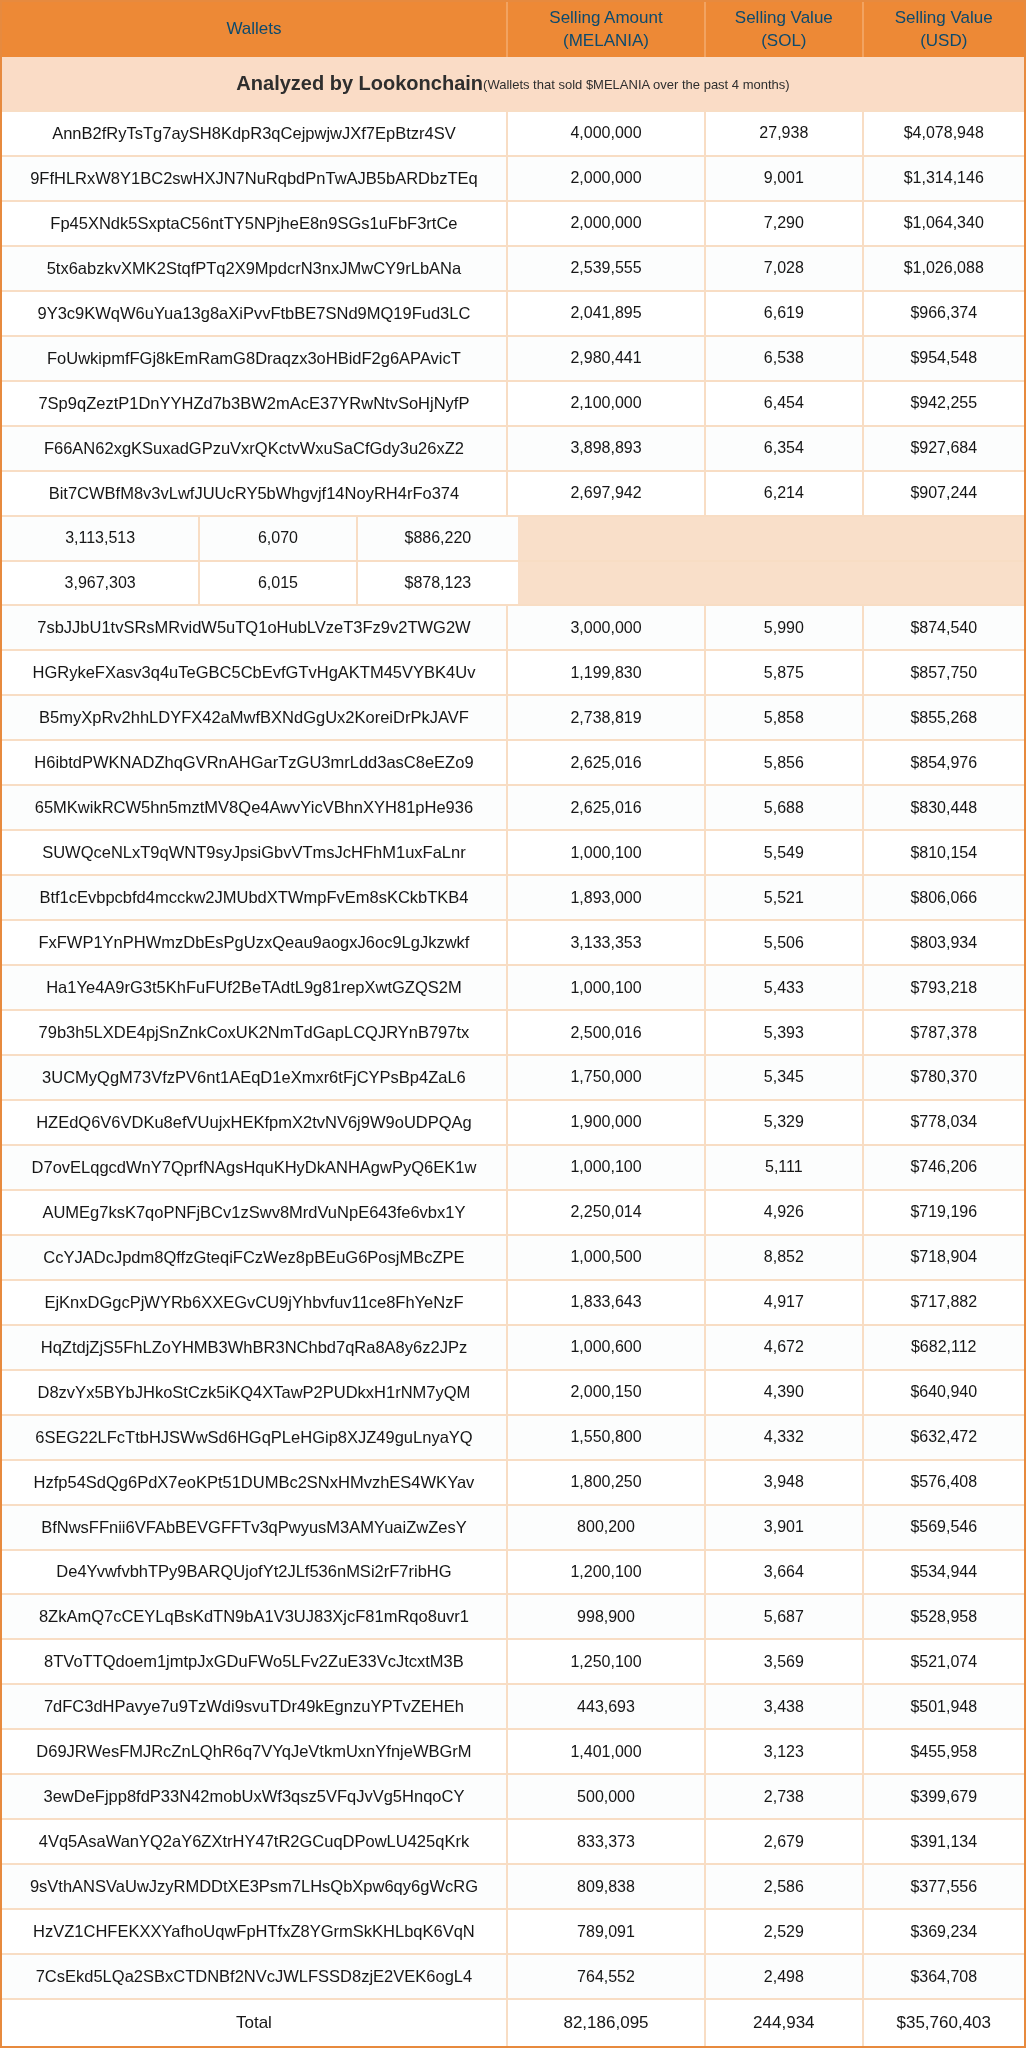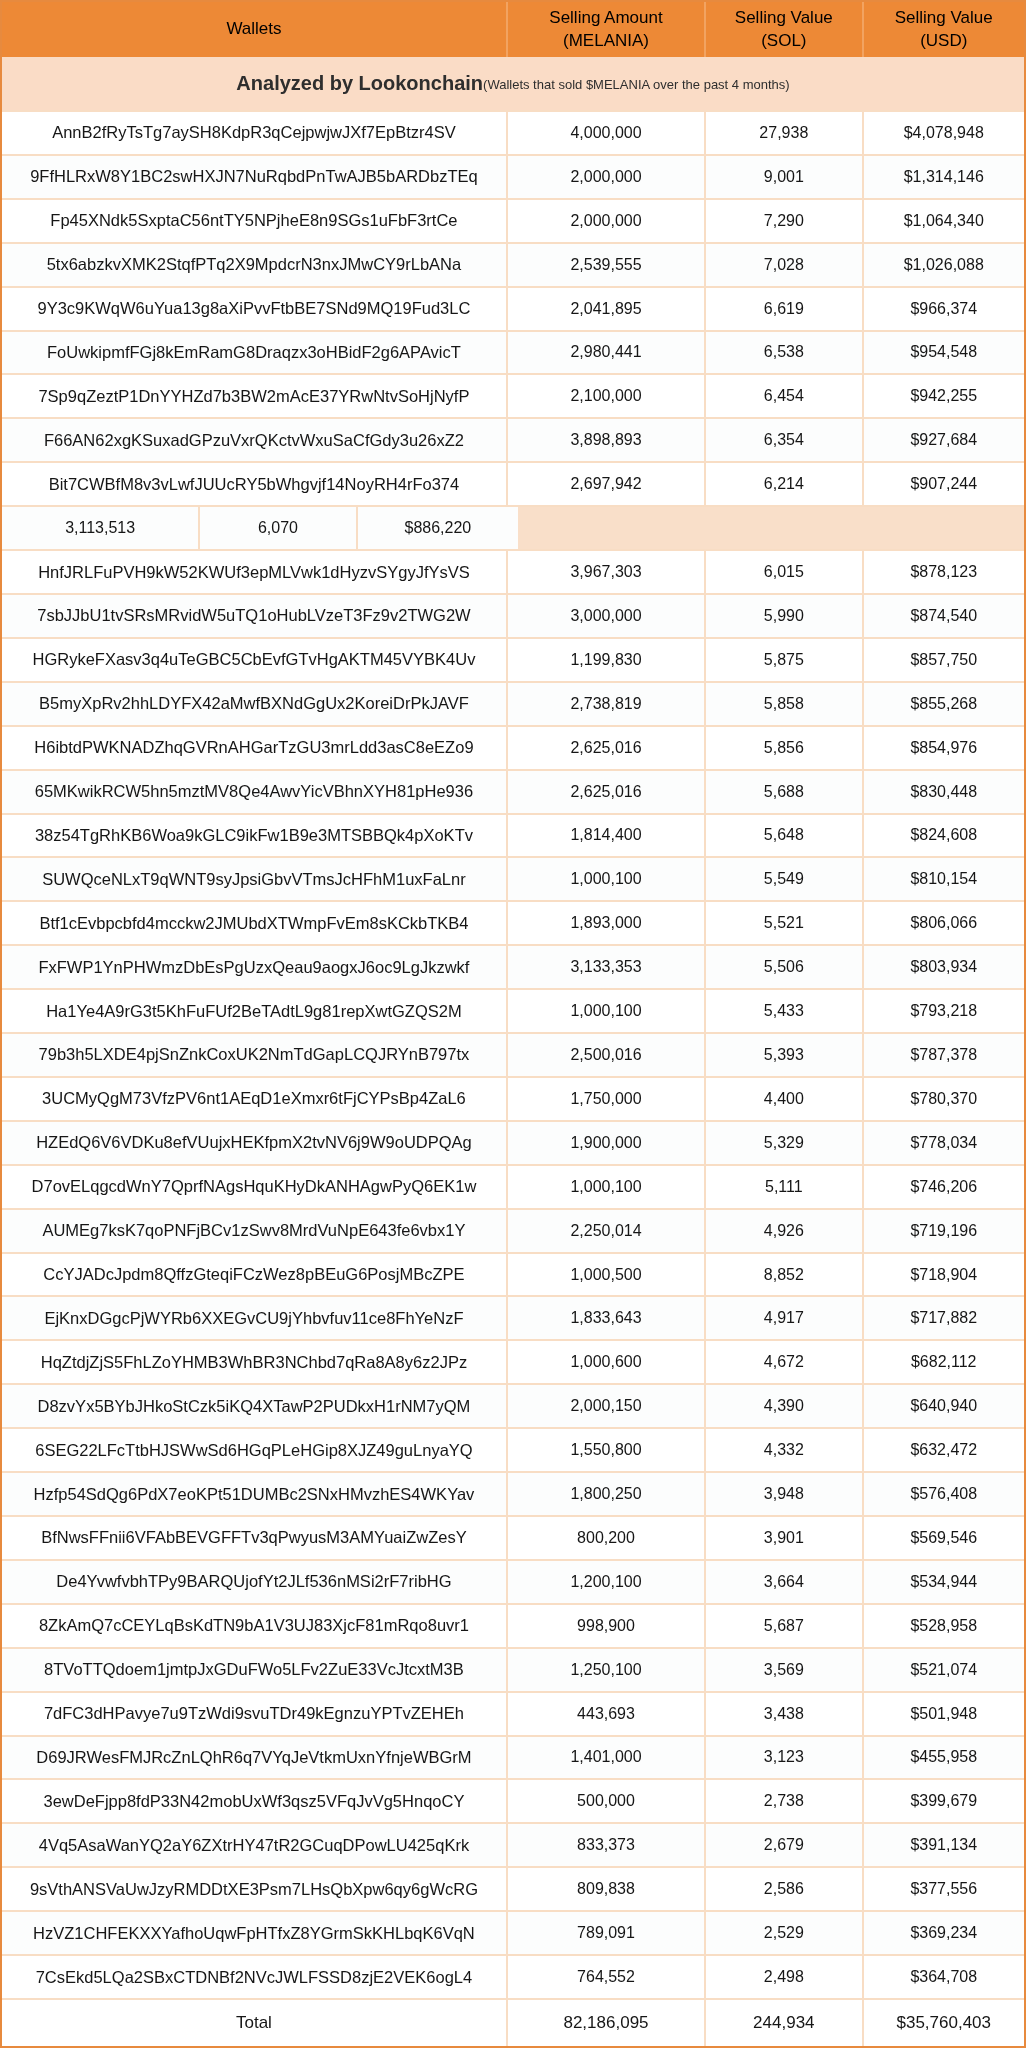--- a/index.html
+++ b/index.html
@@ -16,21 +16,21 @@
   .col-w { width:49.5%; }
   .col-a { width:19.4%; }
   .col-s { width:15.4%; }
   .col-u { width:15.7%; box-sizing:border-box; }
 
   
   .header {
     flex:0 0 55px;
     display:flex;
     background:#ED8936;
-    color:#000000;
+    color:#0c4a6e;
   }
   .hcell {
     box-sizing:border-box;
     display:flex; flex-direction:column;
     justify-content:center; align-items:center;
     font-size:17px; line-height:1.35;
     border-right:2px solid #F2A361;
   }
   .hcell:last-child { border-right:none; }
 
@@ -151,21 +151,20 @@
         <div class="cell col-a">2,697,942</div>
         <div class="cell col-s">6,214</div>
         <div class="cell col-u">$907,244</div>
       </div>
       <div class="row">
         <div class="cell col-a">3,113,513</div>
         <div class="cell col-s">6,070</div>
         <div class="cell col-u">$886,220</div>
       </div>
       <div class="row">
-        <div class="cell col-w wallet-cell">HnfJRLFuPVH9kW52KWUf3epMLVwk1dHyzvSYgyJfYsVS</div>
         <div class="cell col-a">3,967,303</div>
         <div class="cell col-s">6,015</div>
         <div class="cell col-u">$878,123</div>
       </div>
       <div class="row">
         <div class="cell col-w wallet-cell">7sbJJbU1tvSRsMRvidW5uTQ1oHubLVzeT3Fz9v2TWG2W</div>
         <div class="cell col-a">3,000,000</div>
         <div class="cell col-s">5,990</div>
         <div class="cell col-u">$874,540</div>
       </div>
@@ -187,26 +186,20 @@
         <div class="cell col-s">5,856</div>
         <div class="cell col-u">$854,976</div>
       </div>
       <div class="row">
         <div class="cell col-w wallet-cell">65MKwikRCW5hn5mztMV8Qe4AwvYicVBhnXYH81pHe936</div>
         <div class="cell col-a">2,625,016</div>
         <div class="cell col-s">5,688</div>
         <div class="cell col-u">$830,448</div>
       </div>
       <div class="row">
-        <div class="cell col-w wallet-cell">38z54TgRhKB6Woa9kGLC9ikFw1B9e3MTSBBQk4pXoKTv</div>
-        <div class="cell col-a">1,814,400</div>
-        <div class="cell col-s">5,648</div>
-        <div class="cell col-u">$824,608</div>
-      </div>
-      <div class="row">
         <div class="cell col-w wallet-cell">SUWQceNLxT9qWNT9syJpsiGbvVTmsJcHFhM1uxFaLnr</div>
         <div class="cell col-a">1,000,100</div>
         <div class="cell col-s">5,549</div>
         <div class="cell col-u">$810,154</div>
       </div>
       <div class="row">
         <div class="cell col-w wallet-cell">Btf1cEvbpcbfd4mcckw2JMUbdXTWmpFvEm8sKCkbTKB4</div>
         <div class="cell col-a">1,893,000</div>
         <div class="cell col-s">5,521</div>
         <div class="cell col-u">$806,066</div>
@@ -225,21 +218,21 @@
       </div>
       <div class="row">
         <div class="cell col-w wallet-cell">79b3h5LXDE4pjSnZnkCoxUK2NmTdGapLCQJRYnB797tx</div>
         <div class="cell col-a">2,500,016</div>
         <div class="cell col-s">5,393</div>
         <div class="cell col-u">$787,378</div>
       </div>
       <div class="row">
         <div class="cell col-w wallet-cell">3UCMyQgM73VfzPV6nt1AEqD1eXmxr6tFjCYPsBp4ZaL6</div>
         <div class="cell col-a">1,750,000</div>
-        <div class="cell col-s">4,400</div>
+        <div class="cell col-s">5,345</div>
         <div class="cell col-u">$780,370</div>
       </div>
       <div class="row">
         <div class="cell col-w wallet-cell">HZEdQ6V6VDKu8efVUujxHEKfpmX2tvNV6j9W9oUDPQAg</div>
         <div class="cell col-a">1,900,000</div>
         <div class="cell col-s">5,329</div>
         <div class="cell col-u">$778,034</div>
       </div>
       <div class="row">
         <div class="cell col-w wallet-cell">D7ovELqgcdWnY7QprfNAgsHquKHyDkANHAgwPyQ6EK1w</div>

